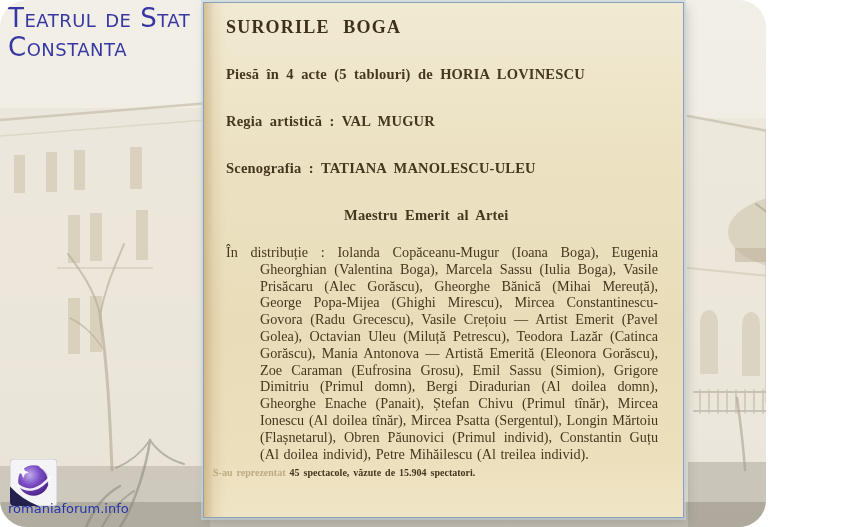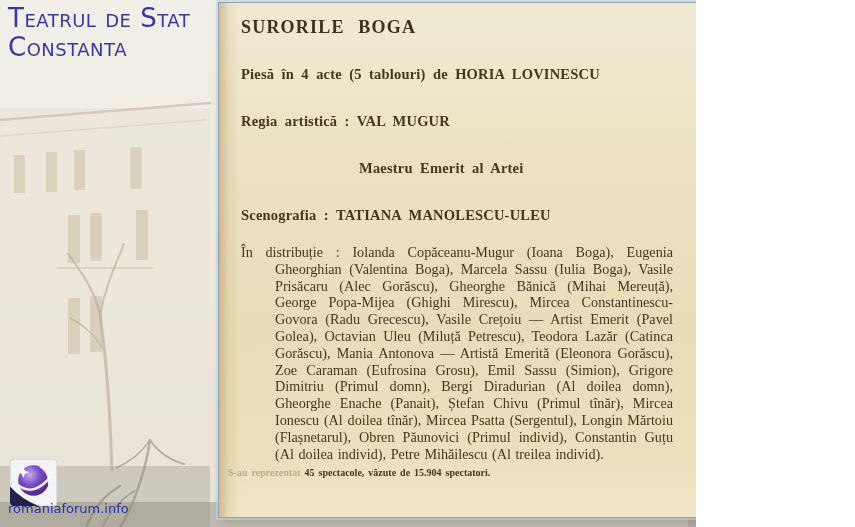--- a/index.html
+++ b/index.html
@@ -1,35 +1,36 @@
 <!DOCTYPE html>
 <html><head>
 <meta charset="utf-8">
 <style>
   * { margin:0; padding:0; box-sizing:border-box; }
   html,body { width:855px; height:527px; }
   .canvas {
-    position:relative; width:696px; height:527px; overflow:hidden;
+    position:relative; width:766px; height:527px; overflow:hidden;
     background:linear-gradient(180deg,#f2efe8 0%, #efebe1 55%, #e9e4d9 100%);
     font-family:"Liberation Serif", serif;
+    border-radius:27px;
   }
   .bg-photo { position:absolute; left:0; top:0; width:855px; height:527px; }
 
   
   .wm-title {
     position:absolute; left:8px; top:4px;
     font-family:"DejaVu Sans", sans-serif;
     font-variant:small-caps;
     font-size:26px; line-height:29px;
     color:#3737a4; letter-spacing:0.5px;
   }
 
   
   .page {
-    position:absolute; left:218px; top:2px; width:481px; height:516px;
+    position:absolute; left:203px; top:2px; width:481px; height:516px;
     background-image:
       linear-gradient(90deg, rgba(164,120,58,0.38) 0px, rgba(164,120,58,0.10) 10px, rgba(164,120,58,0) 22px),
       linear-gradient(180deg, #f1ead3 0%, #ece2c3 28%, #e9ddb9 62%, #ecdfbc 88%, #efe5c6 100%);
     background-color:#ece1c1;
     border:1px solid #8ba2b6;
     box-shadow:0 0 0 2px rgba(196,211,222,0.6), 3px 4px 10px rgba(80,80,90,0.25);
     padding:10px 25px 8px 22px;
     color:#45371f;
     overflow:hidden;
   }
@@ -154,22 +155,22 @@
   <div class="wm-title">
     <div>Teatrul de Stat</div>
     <div>Constanta</div>
   </div>
 
   <div class="page">
     <h1 class="play-title">SURORILE BOGA</h1>
     <div class="meta">
       <div class="meta-line">Piesă în 4 acte (5 tablouri) de HORIA LOVINESCU</div>
       <div class="meta-line">Regia artistică : VAL MUGUR</div>
+      <div class="meta-line">Scenografia : TATIANA MANOLESCU-ULEU</div>
       <div class="meta-line indented">Maestru Emerit al Artei</div>
-      <div class="meta-line">Scenografia : TATIANA MANOLESCU-ULEU</div>
     </div>
     <p class="cast">În distribuție : Iolanda Copăceanu-Mugur (Ioana Boga), Eugenia Gheorghian (Valentina Boga), Marcela Sassu (Iulia Boga), Vasile Prisăcaru (Alec Gorăscu), Gheorghe Bănică (Mihai Mereuță), George Popa-Mijea (Ghighi Mirescu), Mircea Constantinescu-Govora (Radu Grecescu), Vasile Crețoiu — Artist Emerit (Pavel Golea), Octavian Uleu (Miluță Petrescu), Teodora Lazăr (Catinca Gorăscu), Mania Antonova — Artistă Emerită (Eleonora Gorăscu), Zoe Caraman (Eufrosina Grosu), Emil Sassu (Simion), Grigore Dimitriu (Primul domn), Bergi Diradurian (Al doilea domn), Gheorghe Enache (Panait), Ștefan Chivu (Primul tînăr), Mircea Ionescu (Al doilea tînăr), Mircea Psatta (Sergentul), Longin Mărtoiu (Flașnetarul), Obren Păunovici (Primul individ), Constantin Guțu (Al doilea individ), Petre Mihăilescu (Al treilea individ).</p>
     <p class="stats"><span class="faded">S-au reprezentat</span><span> 45 spectacole, văzute de 15.904 spectatori.</span></p>
   </div>
 
   <div class="credit">
     <svg class="credit-logo" viewBox="0 0 46 46" xmlns="http://www.w3.org/2000/svg">
       <defs>
         <radialGradient id="sphere" cx="0.38" cy="0.32" r="0.85">
           <stop offset="0%" stop-color="#c2aeec"></stop>

